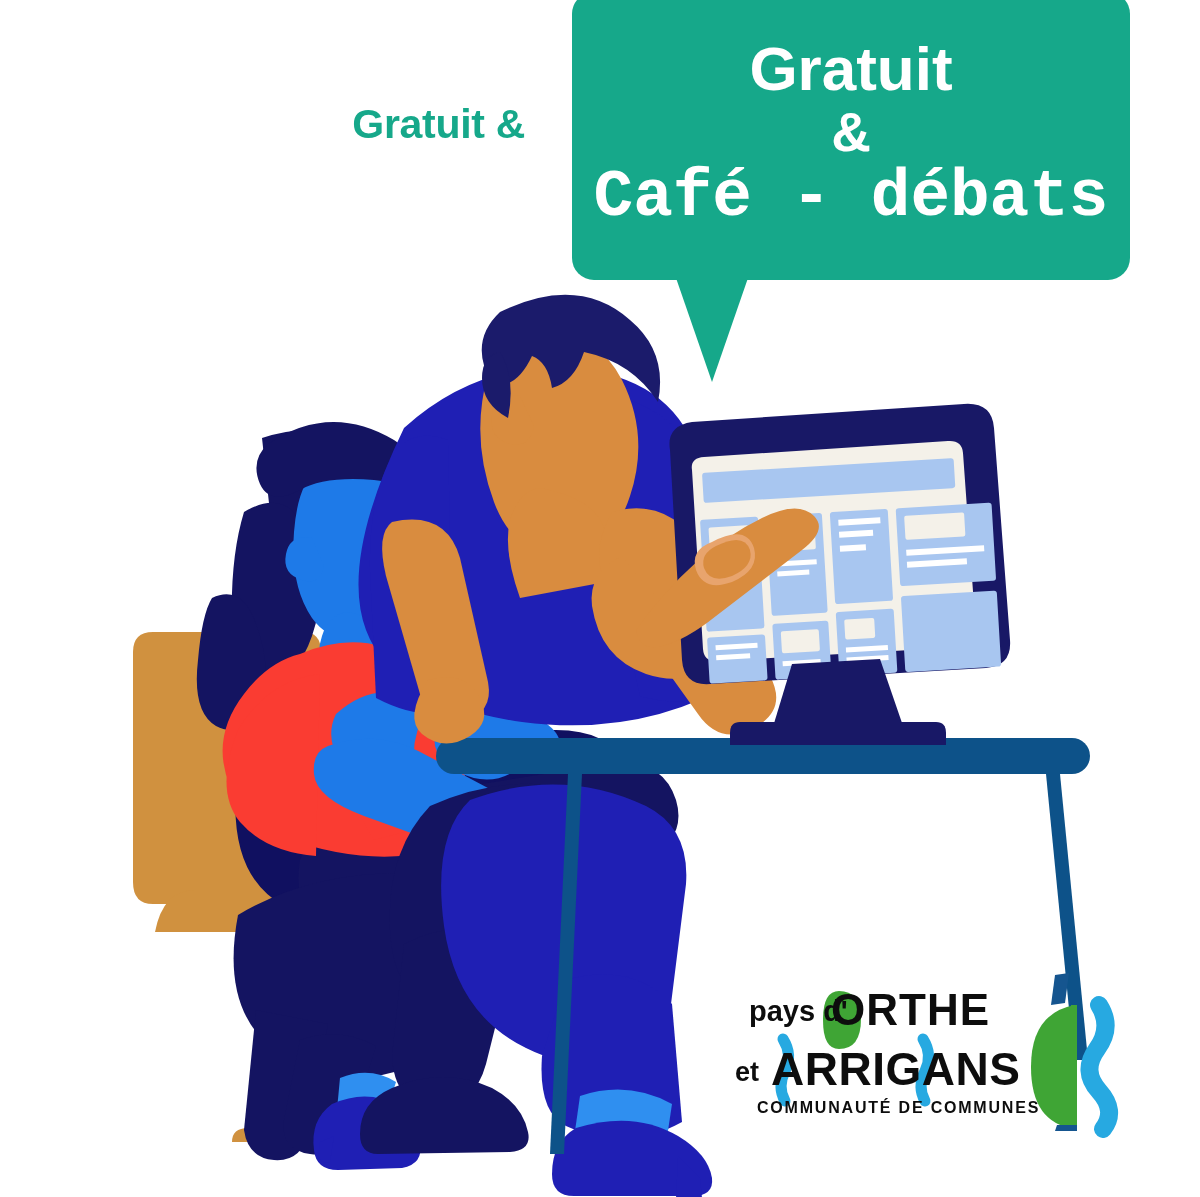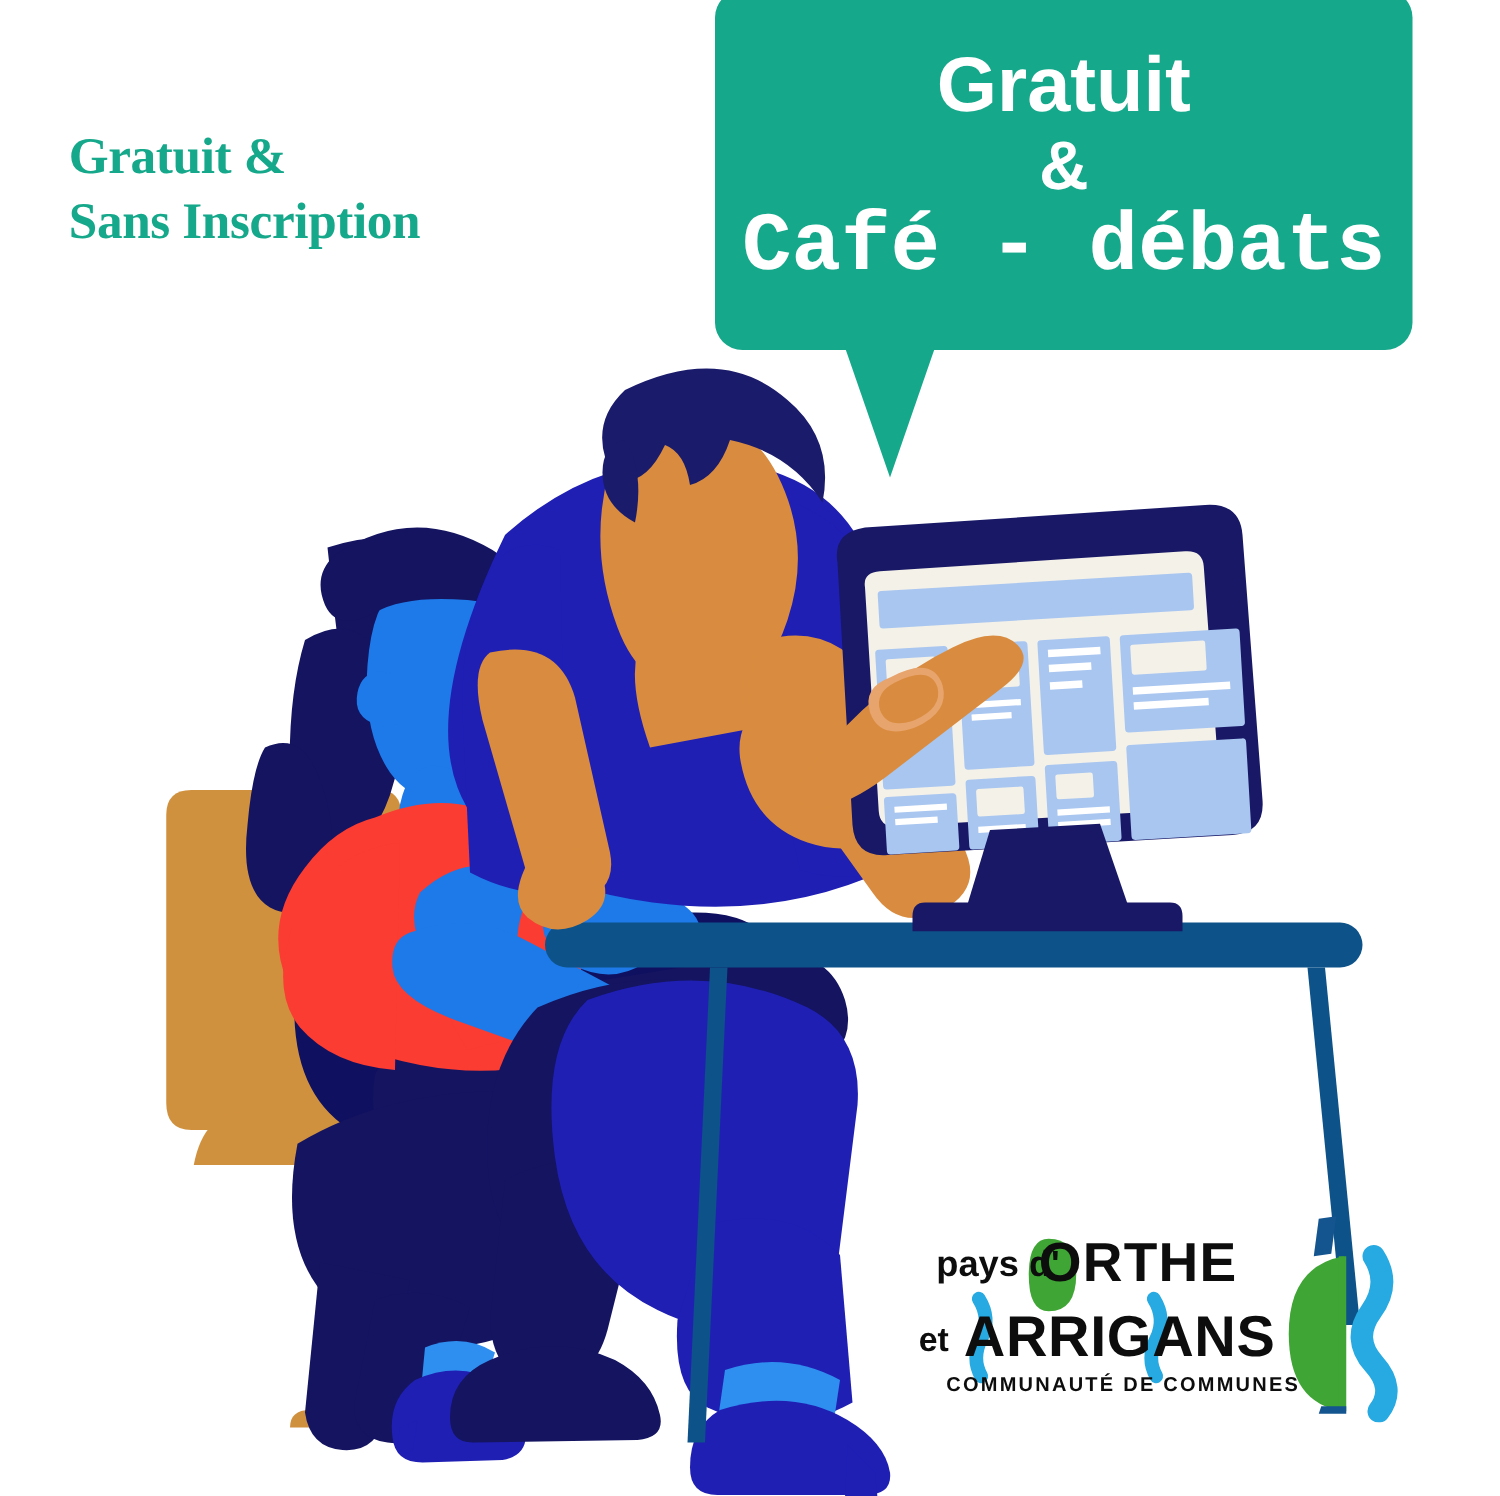--- a/index.html
+++ b/index.html
@@ -2,22 +2,22 @@
 <html><head>
 <meta charset="utf-8">
 <style>
   html,body{margin:0;padding:0;background:#ffffff;}
   body{width:1200px;height:1197px;overflow:hidden;font-family:"Liberation Sans",sans-serif;}
   #poster{position:relative;width:1200px;height:1197px;background:#ffffff;}
 
   
   .tagline{
     position:absolute;left:55px;top:98px;width:470px;
-    text-align:left;color:#16a88a;
-    font-family:Liberation Serif, serif;
+    text-align:right;color:#16a88a;
+    font-family:Liberation Sans, sans-serif;
     font-weight:bold;font-size:41px;line-height:1.28;
     letter-spacing:-0.3px;
   }
   .tagline span{display:block;}
 
   
   .bubble{
     position:absolute;left:572px;top:-8px;width:558px;height:288px;
     background:#16a88a;border-radius:22px;
     display:flex;flex-direction:column;align-items:center;justify-content:center;
@@ -206,21 +206,20 @@
       </g>
 
       <path d="M792 664 l88 -5 l22 64 l-130 7 z" fill="#181866"></path>
       <path d="M740 722 h196 q10 0 10 11 v12 h-216 v-12 q0 -11 10 -11 z" fill="#181866"></path>
     </g>
 
   </svg>
 
   <div class="tagline">
     <span>Gratuit &amp;</span>
-    <span>Sans Inscription</span>
   </div>
 
   <div class="bubble">
     <div class="bubble-line b1">Gratuit</div>
     <div class="bubble-line b2">&amp;</div>
     <div class="bubble-line b3">Café - débats</div>
   </div>
   <div class="bubble-tail"></div>
 
   <div class="logo">

